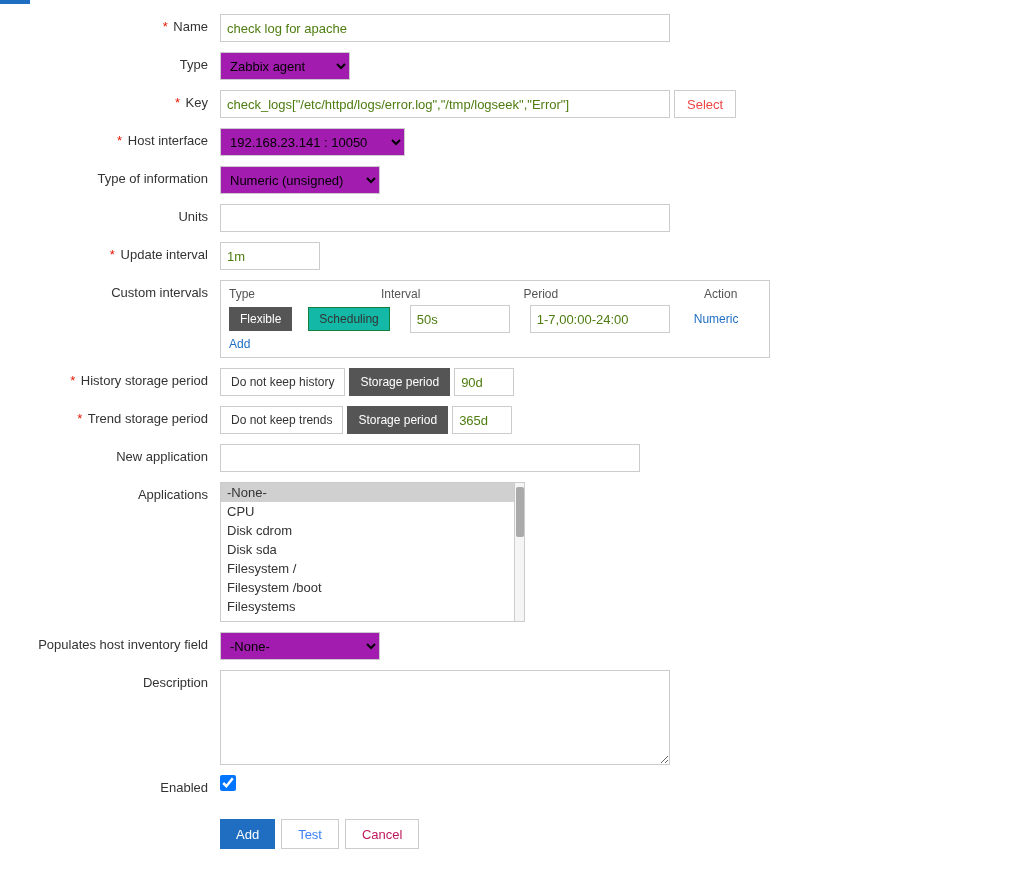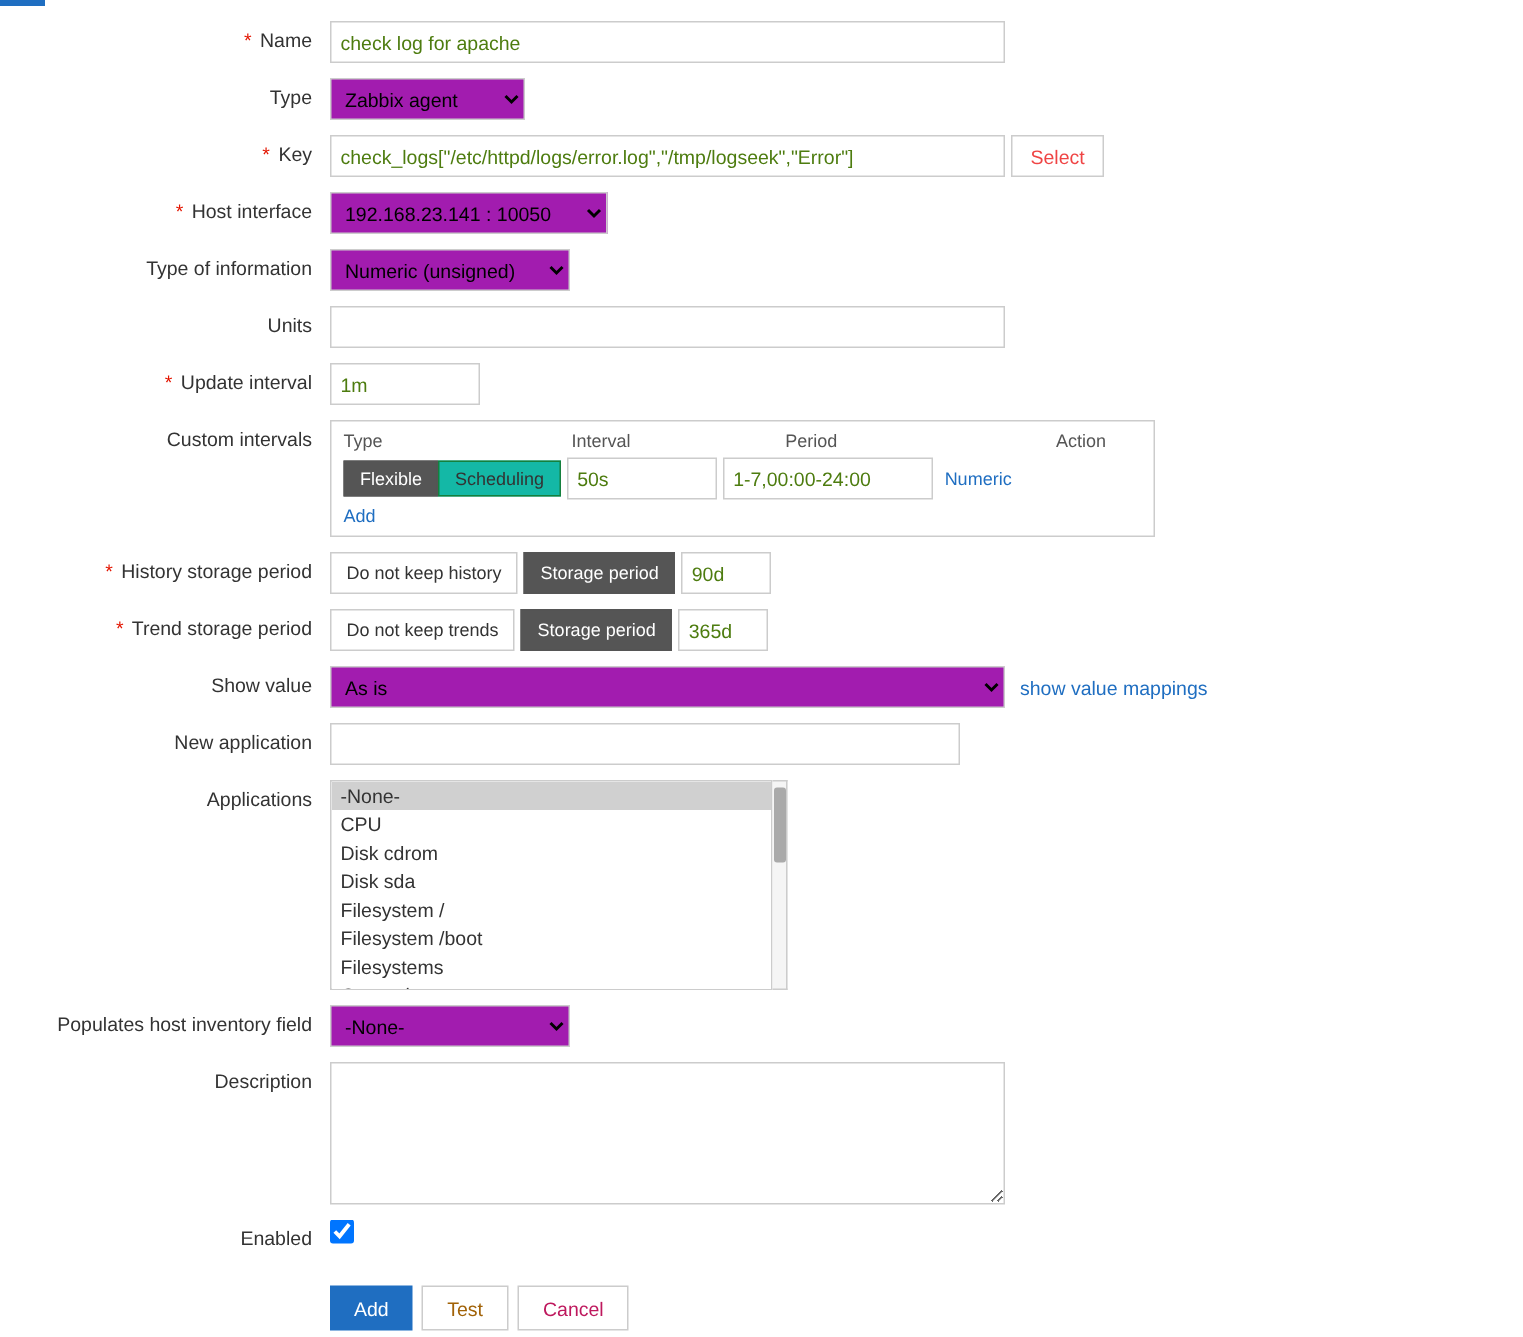--- a/index.html
+++ b/index.html
@@ -91,21 +91,21 @@
       font-size: 12px;
       color: #555;
     }
     .ci-header-type { width: 160px; }
     .ci-header-interval { width: 150px; }
     .ci-header-period { width: 190px; }
     .ci-header-action { width: 60px; }
     .ci-row {
       display: flex;
       align-items: center;
-      gap: 0;
+      gap: 16px;
       margin-bottom: 4px;
     }
     .btn-flexible {
       background: #555;
       color: #fff;
       border: 1px solid #555;
       padding: 3px 10px;
       font-size: 12px;
       cursor: pointer;
       height: 24px;
@@ -242,21 +242,21 @@
       background: #1f6ec1;
       color: #fff;
       border: none;
       padding: 5px 16px;
       font-size: 13px;
       cursor: pointer;
       height: 30px;
     }
     .btn-test {
       background: #fff;
-      color: #a16207;
+      color: #3b82f6;
       border: 1px solid #ccc;
       padding: 5px 16px;
       font-size: 13px;
       cursor: pointer;
       height: 30px;
     }
     .btn-cancel {
       background: #fff;
       color: #be185d;
       border: 1px solid #ccc;
@@ -399,31 +399,20 @@
     </div>
     <div class="form-field">
       <div class="storage-row">
         <button class="btn-storage-inactive">Do not keep trends</button>
         <button class="btn-storage-active">Storage period</button>
         <input type="text" class="input-storage" value="365d" style="">
       </div>
     </div>
   </div>
 
-  <div class="form-row">
-    <div class="form-label">
-      <span>Show value</span>
-    </div>
-    <div class="form-field">
-      <select class="select-showvalue">
-        <option>As is</option>
-      </select>
-      <a href="#" class="link-showvalue">show value mappings</a>
-    </div>
-  </div>
 
   <div class="form-row">
     <div class="form-label">
       <span>New application</span>
     </div>
     <div class="form-field">
       <input type="text" class="input-newapp" value="" style="">
     </div>
   </div>
 

